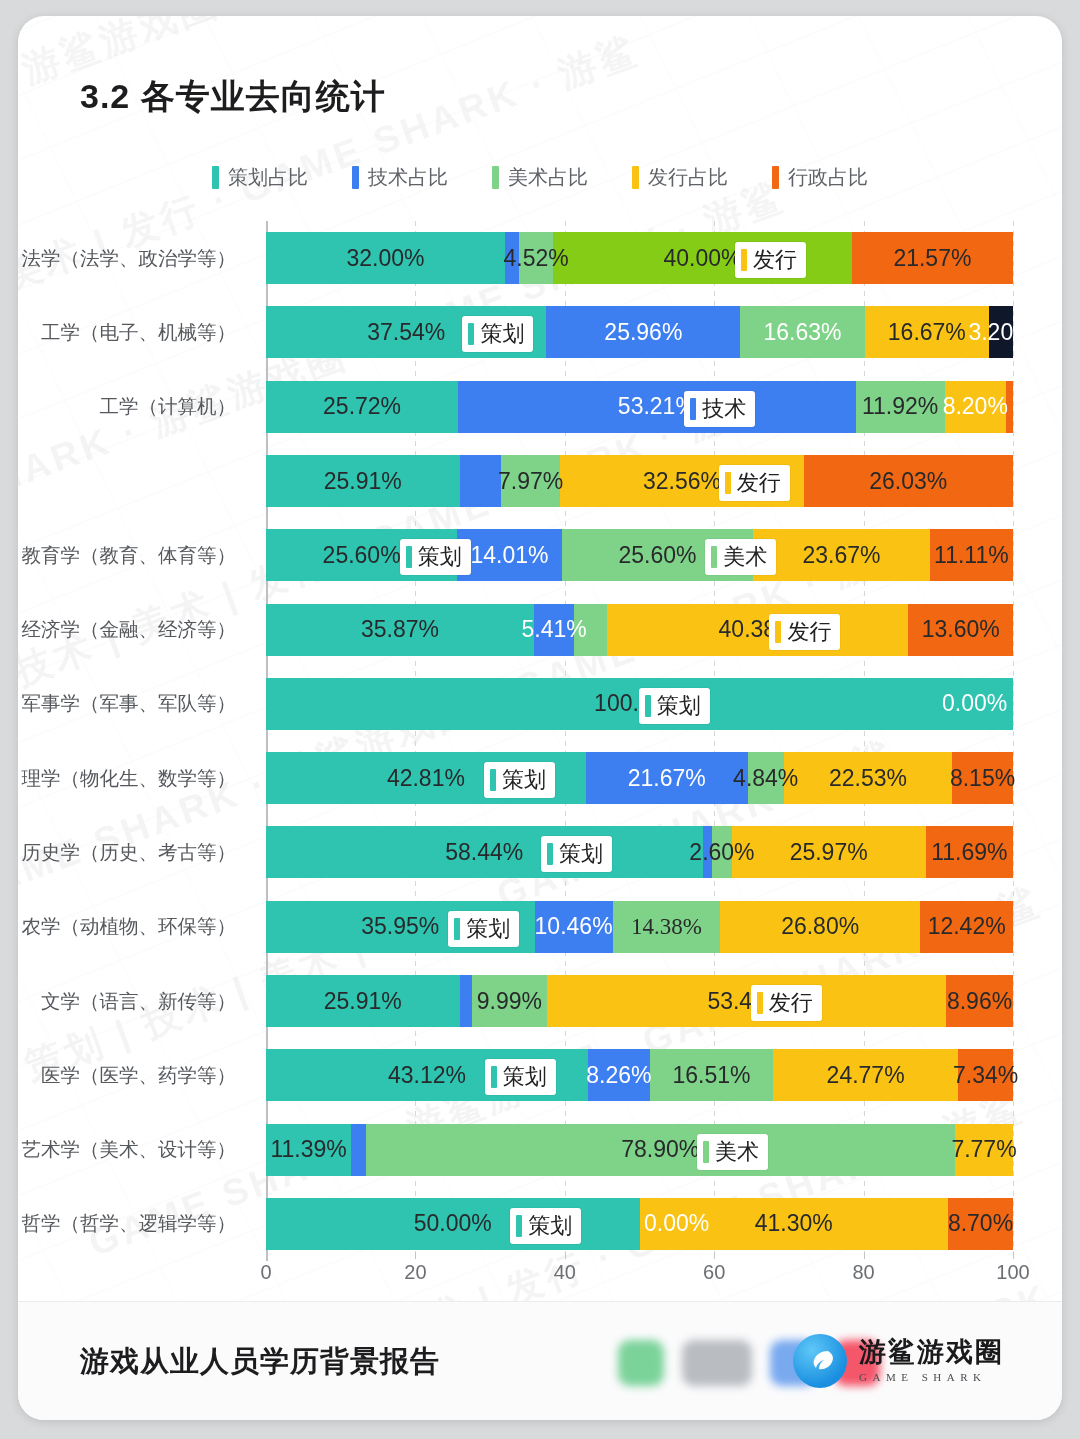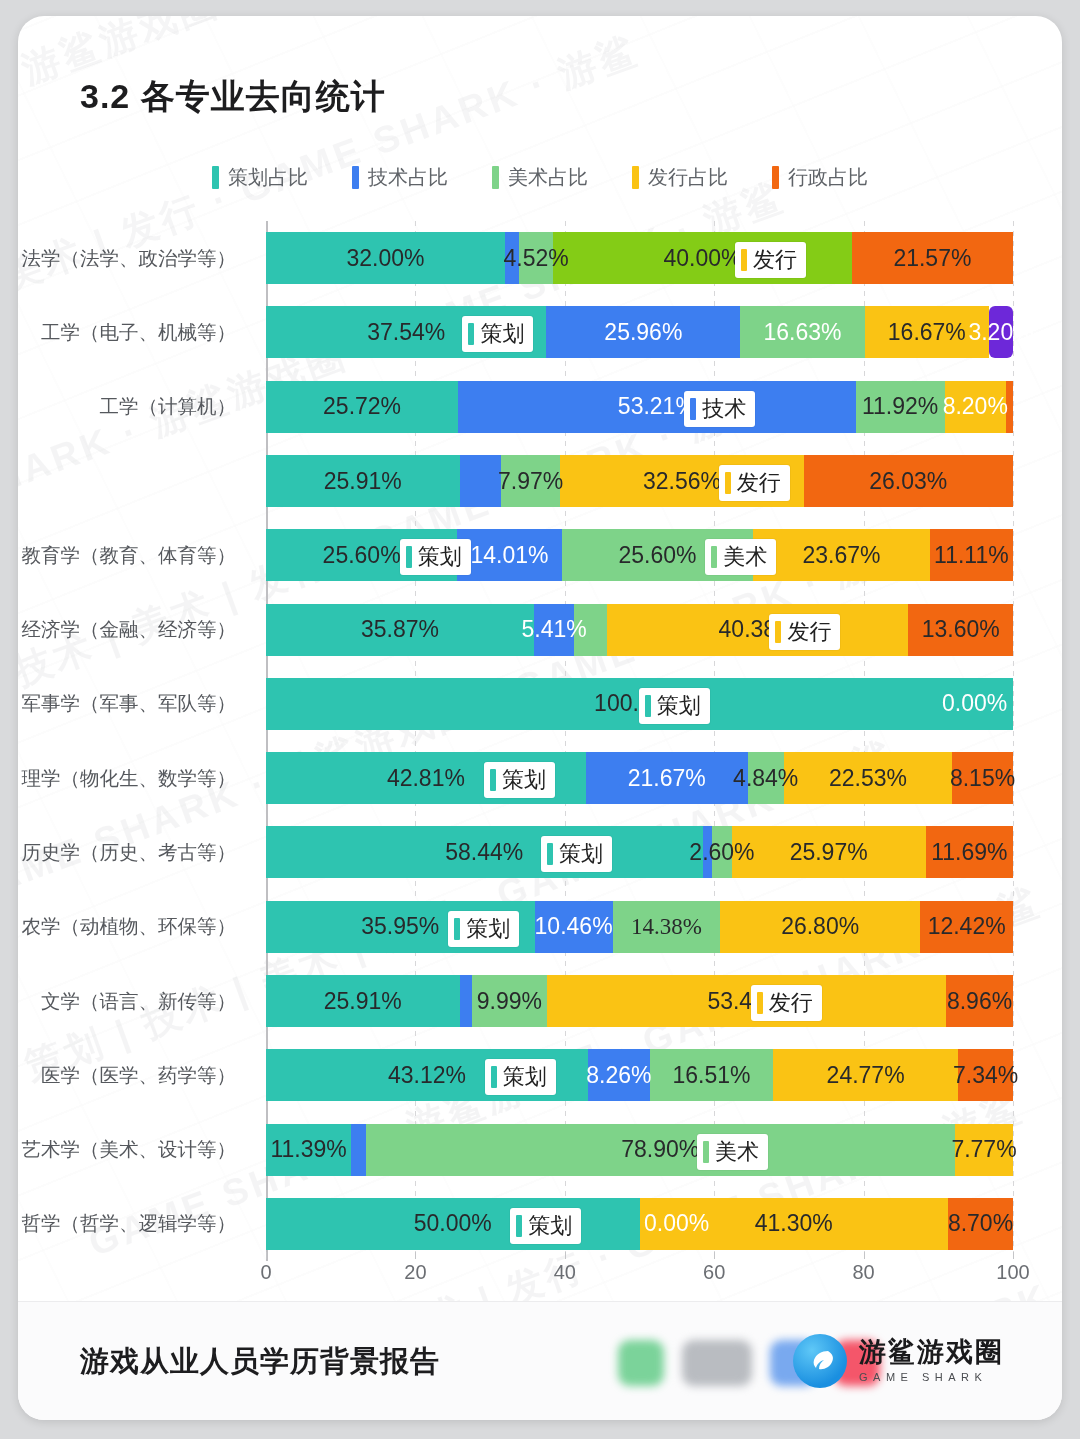--- a/index.html
+++ b/index.html
@@ -121,21 +121,21 @@
   .plogo.wide{width:70px;}
   .brand{
     position:absolute;right:58px;top:32px;
     display:flex;align-items:center;gap:12px;
   }
   .brand-mark{
     width:54px;height:54px;border-radius:50%;
     background:radial-gradient(circle at 35% 30%,#5fc8f7,#1a8fe0 70%);
     display:flex;align-items:center;justify-content:center;
   }
-  .brand-text{display:flex;flex-direction:column;line-height:1;}
+  .brand-text{display:flex;flex-direction:column;line-height:1;font-family:Liberation Serif, serif;}
   .brand-cn{font-size:27px;font-weight:700;color:#1a1a1c;letter-spacing:2px;}
   .brand-en{font-size:11px;color:#4a4c50;letter-spacing:5.5px;margin-top:6px;}
 </style>
 </head>
 <body>
 
 <div class="card">
   <div class="watermark"></div>
   <div class="wm-text">
     <div>GAME SHARK · 游鲨游戏圈 · GAME SHARK · 游鲨</div>
@@ -222,21 +222,21 @@
           </div>
           <div class="seg light" style="width: 25.96%; background: rgb(61, 126, 240);">
             <span class="val">25.96%</span>
           </div>
           <div class="seg light" style="width: 16.63%; background: rgb(126, 211, 137);">
             <span class="val">16.63%</span>
           </div>
           <div class="seg" style="width: 16.67%; background: rgb(250, 195, 20);">
             <span class="val">16.67%</span>
           </div>
-          <div class="seg light" style="width: 3.2%; background: #6d28d9; border-radius: 6px;">
+          <div class="seg light" style="width: 3.2%; background: #0f172a;">
             <span class="val">3.20%</span>
           </div>
         </div>
         <div class="row" style="top: 159.714px;">
           <div class="seg" style="width: 25.72%; background: rgb(46, 196, 176);">
             <span class="val">25.72%</span>
           </div>
           <div class="seg light" style="width: 53.21%; background: rgb(61, 126, 240);">
             <span class="val">53.21%</span>
           </div>

